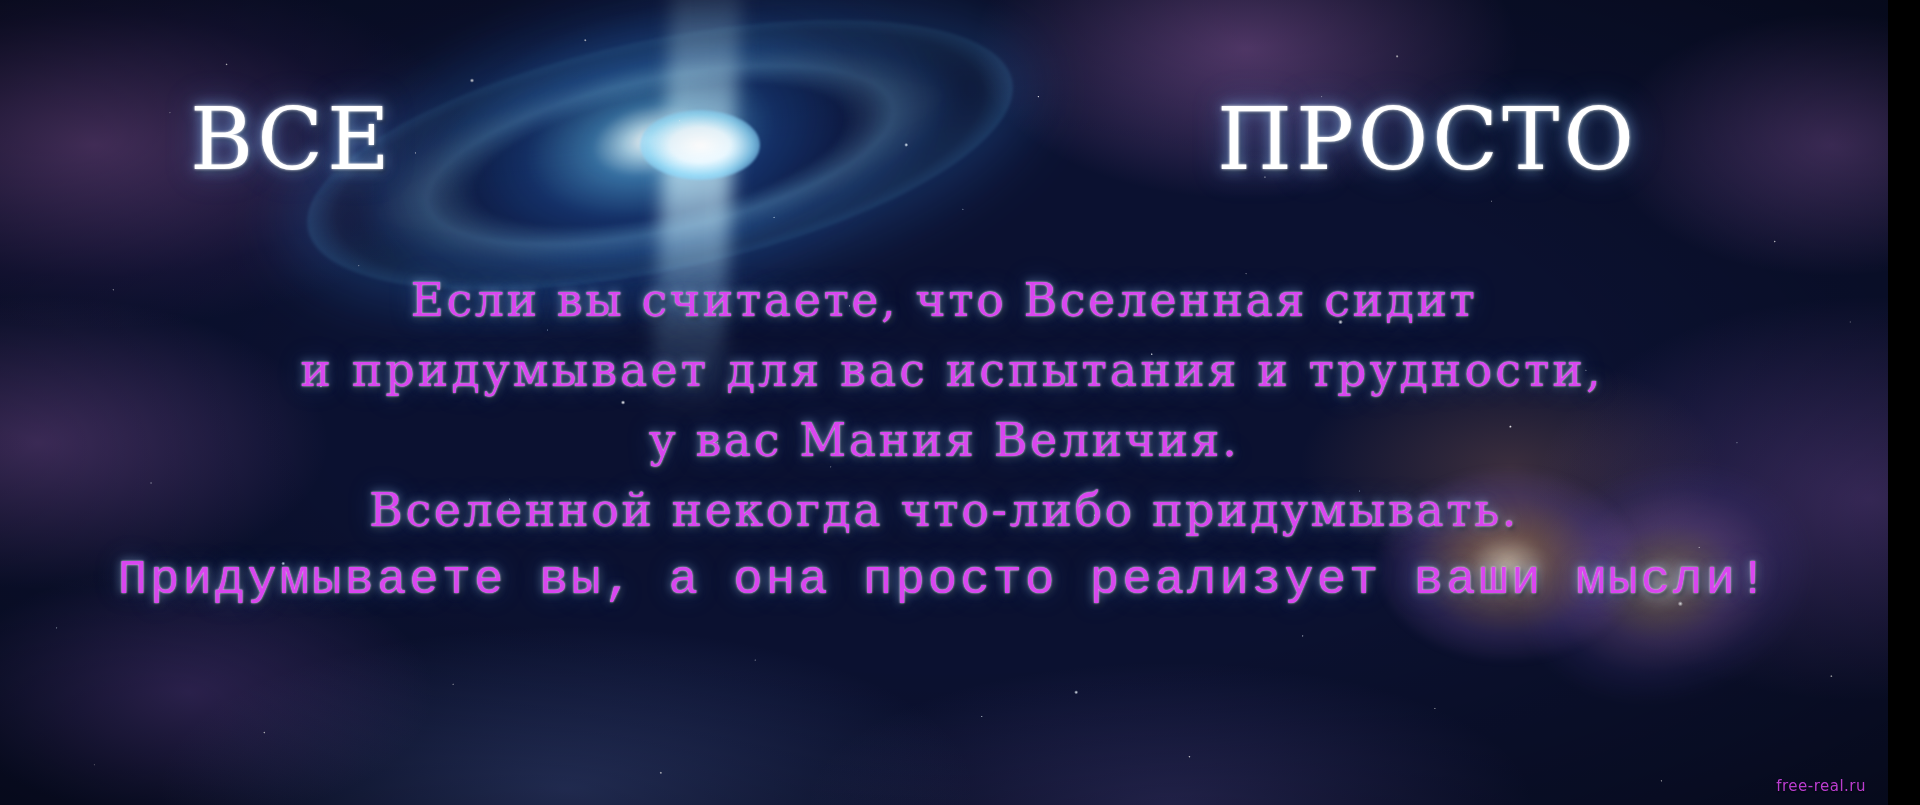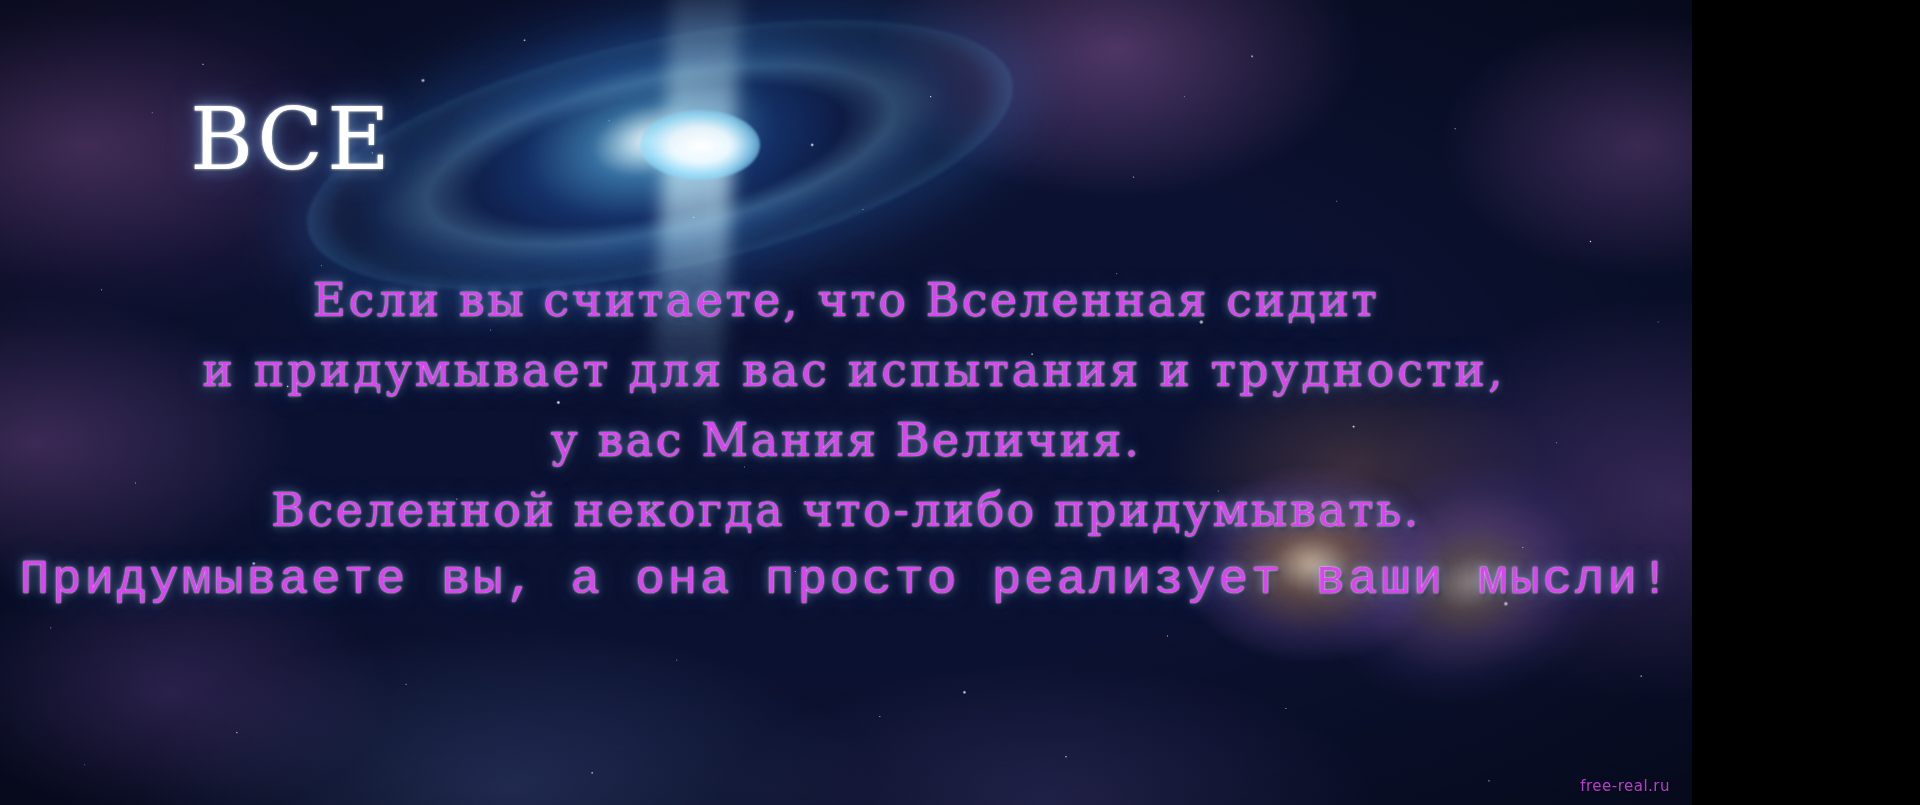--- a/index.html
+++ b/index.html
@@ -5,21 +5,21 @@
   html, body {
     margin: 0;
     padding: 0;
     background: #000;
   }
   body {
     font-family: "DejaVu Sans", sans-serif;
   }
   .poster {
     position: relative;
-    width: 1692px;
+    width: 1888px;
     height: 805px;
     overflow: hidden;
     background: #05060f;
   }
 
   
   .bg-layer {
     position: absolute;
     inset: 0;
     pointer-events: none;
@@ -294,20 +294,21 @@
 
   <div class="bg-layer stars-small"></div>
   <div class="bg-layer stars-small2"></div>
   <div class="bg-layer stars-bright"></div>
   <div class="bg-layer vignette"></div>
 
   <div class="content">
 
     <div class="headline-row">
       <div class="headline left">ВСЕ</div>
+      <div class="headline right">ПРОСТО</div>
     </div>
 
     <div class="body-block">
       <div class="body-line l1">Если вы считаете, что Вселенная сидит</div>
       <div class="body-line l2">и  придумывает для вас испытания  и трудности,</div>
       <div class="body-line l3">у вас Мания Величия.</div>
       <div class="body-line l4">Вселенной некогда что-либо придумывать.</div>
       <div class="body-line l5">Придумываете вы, а она просто реализует ваши мысли!</div>
     </div>
 

